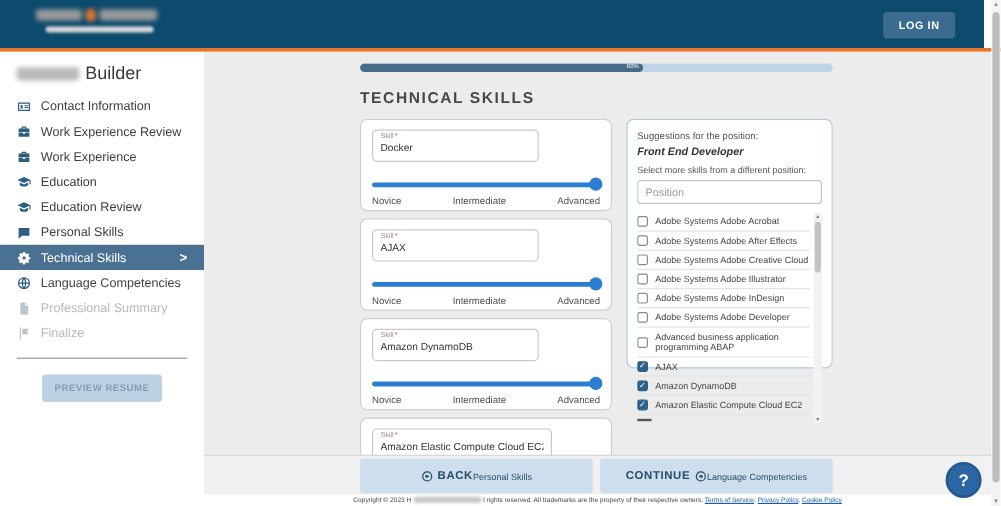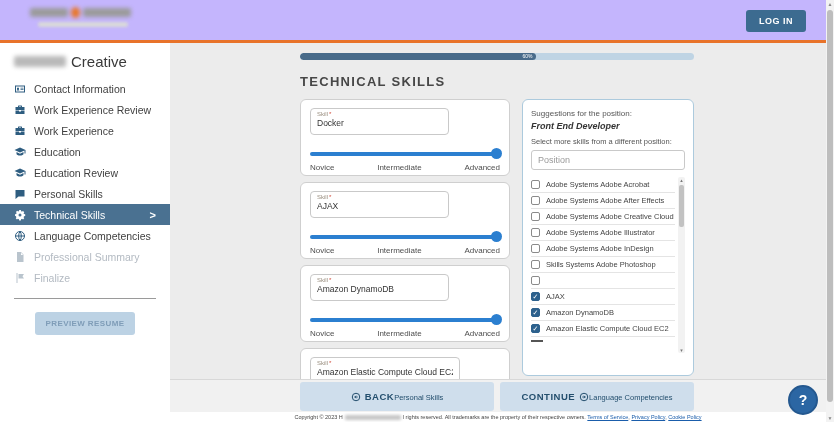--- a/index.html
+++ b/index.html
@@ -1,21 +1,21 @@
 <!DOCTYPE html>
 <html><head>
 <meta charset="utf-8">
 <style>
   * { box-sizing: border-box; margin: 0; padding: 0; }
   html,body { width: 834px; height: 422px; }
   body { font-family: "Liberation Sans", sans-serif; background: #fff; overflow: hidden; }
   .page { position: relative; width: 834px; height: 422px; background: #fff; overflow: hidden; }
 
   
-  .header { position: absolute; top: 0; left: 0; right: 4px; height: 40px; background: #c4b5fd; z-index: 5; }
+  .header { position: absolute; top: 0; left: 0; right: 14px; height: 40px; background: #0c4a6e; z-index: 5; }
   .logo { position: absolute; left: 30px; top: 7px; width: 112px; height: 26px; }
   .logo .blur-wrap { filter: blur(2px); display: flex; align-items: center; gap: 3px; }
   .logo .blob { height: 9px; border-radius: 2px; background: #9b9b9b; }
   .logo .b1 { width: 38px; } .logo .b2 { width: 48px; }
   .logo .dot { width: 9px; height: 11px; border-radius: 50%; background: #e8762b; }
   .logo .underline { margin-top: 4px; height: 5px; width: 90px; margin-left: 8px; background: #d9d9d9; border-radius: 2px; filter: blur(1.5px); }
   .login-btn { position: absolute; right: 24px; top: 10px; background: #3c6b90; color: #fff; font-size: 9px; font-weight: bold; letter-spacing: .5px; padding: 6px 13px; border: none; border-radius: 3px; cursor: pointer; }
   .orange-line { position: absolute; top: 40px; left: 0; right: 0; height: 3px; background: #e8732a; z-index: 5; }
 
   
@@ -50,21 +50,21 @@
   .si-star { color: #d04a3a; margin-left: 1px; }
   .si-value { font-size: 8.5px; color: #333; line-height: 11px; white-space: nowrap; overflow: hidden; }
   .icon-move { display: inline-flex; width: 14px; height: 14px; color: #6e6e6e; margin-left: 14px; cursor: grab; }
   .icon-trash { display: inline-flex; width: 13px; height: 13px; color: #d85c28; margin-left: 12px; cursor: pointer; }
   .slider { position: relative; margin-top: 13px; height: 11px; cursor: pointer; }
   .slider-track { position: absolute; top: 4px; left: 0; right: 0; height: 3.5px; background: #2b7fd0; border-radius: 2px; }
   .slider-thumb { position: absolute; top: 0; width: 11px; height: 11px; border-radius: 50%; background: #2b7fd0; margin-left: -9px; }
   .slider-labels { display: flex; justify-content: space-between; margin-top: 4px; font-size: 8px; color: #4e4e4e; }
 
   
-  .suggest-panel { width: 172px; height: 277px; background: #fff; border: 1px solid #accadd; border-radius: 6px; padding: 9px 8px 4px 8px; }
+  .suggest-panel { width: 172px; height: 208px; background: #fff; border: 1px solid #accadd; border-radius: 6px; padding: 9px 8px 4px 8px; }
   .s-title { font-size: 8px; color: #555; }
   .s-pos { font-size: 9px; font-weight: bold; font-style: italic; color: #333; margin-top: 3px; }
   .s-sub { font-size: 7.5px; color: #555; margin-top: 6px; }
   .pos-input { margin-top: 4px; width: 100%; height: 20px; border: 1px solid #c9c9c9; border-radius: 3px; font-size: 9px; padding: 0 6px; color: #333; font-family: "Liberation Sans", sans-serif; }
   .pos-input::placeholder { color: #9a9a9a; }
   .s-list { position: relative; margin-top: 7px; height: 176px; overflow: hidden; padding-right: 10px; }
   .s-row { display: flex; align-items: center; gap: 6px; padding: 3px 0; border-bottom: 1px solid #e4e4e4; min-height: 15.5px; }
   .s-row .cb { flex: 0 0 9px; width: 9px; height: 9px; border: 1px solid #8a8a8a; border-radius: 2px; background: #fff; font-size: 7px; line-height: 8px; text-align: center; color: #fff; cursor: pointer; }
   .s-row .cb.checked { background: #2d618d; border-color: #2d618d; }
   .s-row .s-label { font-size: 7.5px; color: #444; line-height: 9px; }
@@ -111,21 +111,21 @@
       </div>
       <div class="underline"></div>
     </div>
     <button class="login-btn">LOG IN</button>
   </div>
   <div class="orange-line"></div>
 
   <aside class="sidebar">
     <div class="sb-title">
       <span class="blur-chip"></span>
-      <span>Creative</span>
+      <span>Builder</span>
     </div>
     <nav id="sidebar-nav">
         <div class="nav-item">
           <span class="nav-icon">
             <svg viewBox="0 0 24 24" fill="currentColor">
               <path d="M2 5h20v14H2V5zm2 2v10h16V7H4zm4 2a2 2 0 011.1 3.7c.9.3 1.4 1.1 1.4 2.3H5.5c0-1.2.5-2 1.4-2.3A2 2 0 018 9zm5 .5h6V11h-6V9.5zm0 3h6V14h-6v-1.5z"></path>
             </svg>
           </span>
           <span>Contact Information</span>
         </div>
@@ -317,25 +317,26 @@
     <span class="s-label">Adobe Systems Adobe Illustrator</span>
   </div>
 
   <div class="s-row">
     <span class="cb"></span>
     <span class="s-label">Adobe Systems Adobe InDesign</span>
   </div>
 
   <div class="s-row">
     <span class="cb"></span>
-    <span class="s-label">Skills Systems Adobe Photoshop</span>
-  </div>
-
-  <div class="s-row">
-    <span class="cb"></span>
+    <span class="s-label">Adobe Systems Adobe Developer</span>
+  </div>
+
+  <div class="s-row">
+    <span class="cb"></span>
+    <span class="s-label">Advanced business application programming ABAP</span>
   </div>
 
   <div class="s-row">
     <span class="cb checked">✓</span>
     <span class="s-label">AJAX</span>
   </div>
 
   <div class="s-row">
     <span class="cb checked">✓</span>
     <span class="s-label">Amazon DynamoDB</span>

